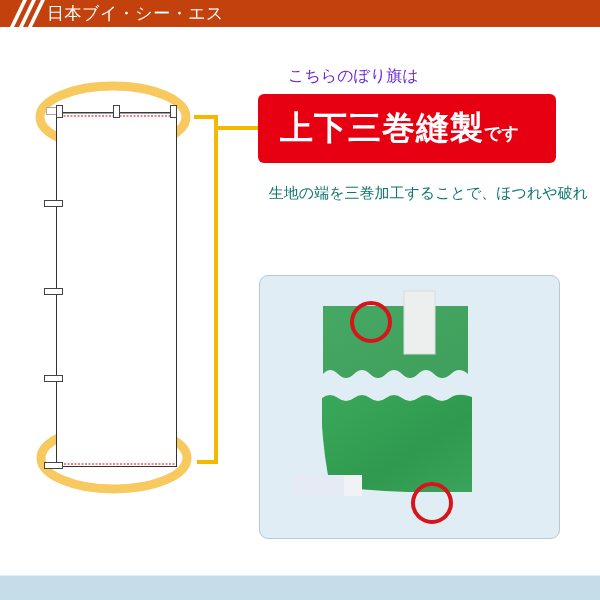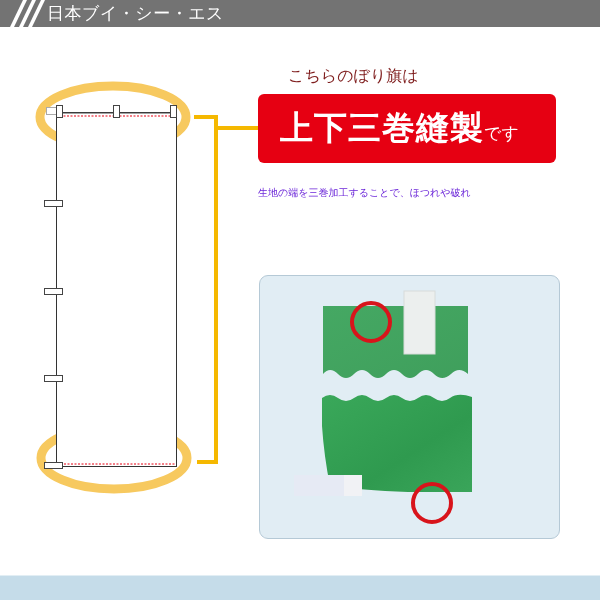--- a/index.html
+++ b/index.html
@@ -1,26 +1,26 @@
 <!DOCTYPE html>
 <html><head>
 <meta charset="utf-8">
 <style>
   html, body { margin:0; padding:0; }
   body { width:600px; height:600px; position:relative; background:#ffffff; overflow:hidden;
          font-family:"DejaVu Sans", sans-serif; }
   .abs { position:absolute; }
-  .header-bar { left:0; top:0; width:600px; height:27px; background:#737373; }
+  .header-bar { left:0; top:0; width:600px; height:27px; background:#c2410c; }
   .header-title { left:47px; top:3px; color:#ffffff; font-size:17px; line-height:21px; letter-spacing:0.5px; white-space:nowrap; }
   .footer-bar { left:0; top:575px; width:600px; height:25px; background:#c5dce9; border-top:1px solid #e2eef4; }
-  .intro { left:288px; top:66px; font-size:16px; color:#7f1d1d; white-space:nowrap; }
+  .intro { left:288px; top:66px; font-size:16px; color:#6d28d9; white-space:nowrap; }
   .red-box { left:258px; top:94px; width:298px; height:69px; background:#e60012; border-radius:6px; }
   .red-main { left:22px; top:12px; color:#fff; font-size:33px; font-weight:bold; line-height:44px; white-space:nowrap; letter-spacing:1px; }
-  .red-suffix { font-size:17px; font-weight:normal; letter-spacing:0; }
-  .desc { left:258px; top:181px; width:330px; font-size:10px; line-height:24.5px; color:#6d28d9; }
+  .red-suffix { font-size:17px; font-weight:bold; letter-spacing:0; }
+  .desc { left:258px; top:181px; width:330px; font-size:15px; line-height:24.5px; color:#0f766e;text-align:right; }
   .desc div { white-space:nowrap; }
   .photo-panel { left:259px; top:275px; width:299px; height:262px; background:#e1edf4; border:1px solid #b5c9d6; border-radius:9px; }
 </style>
 </head>
 <body>
 
 <div class="abs header-bar">
   <svg class="abs" style="left:0;top:0" width="48" height="27">
     <polygon points="10,27 14,27 27,0 23,0" fill="#ffffff"></polygon>
     <polygon points="19,27 23,27 36,0 32,0" fill="#ffffff"></polygon>

